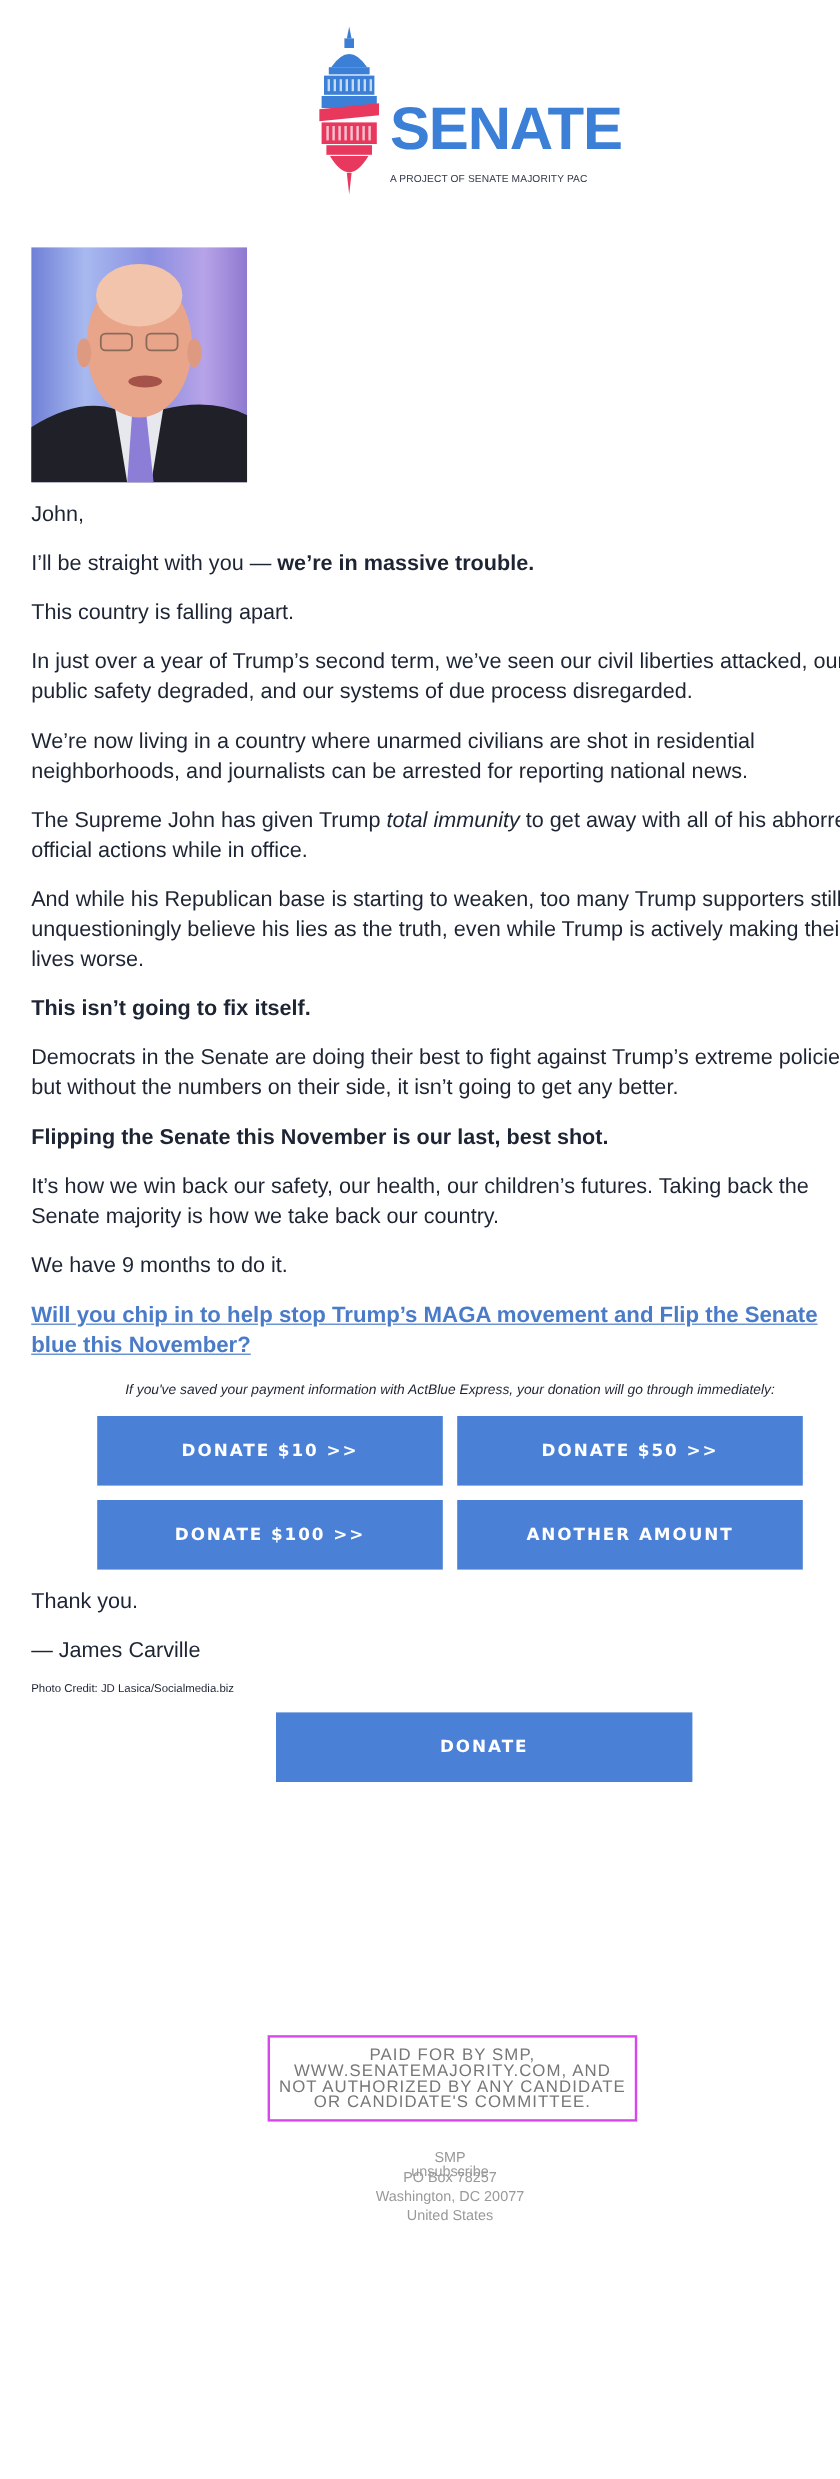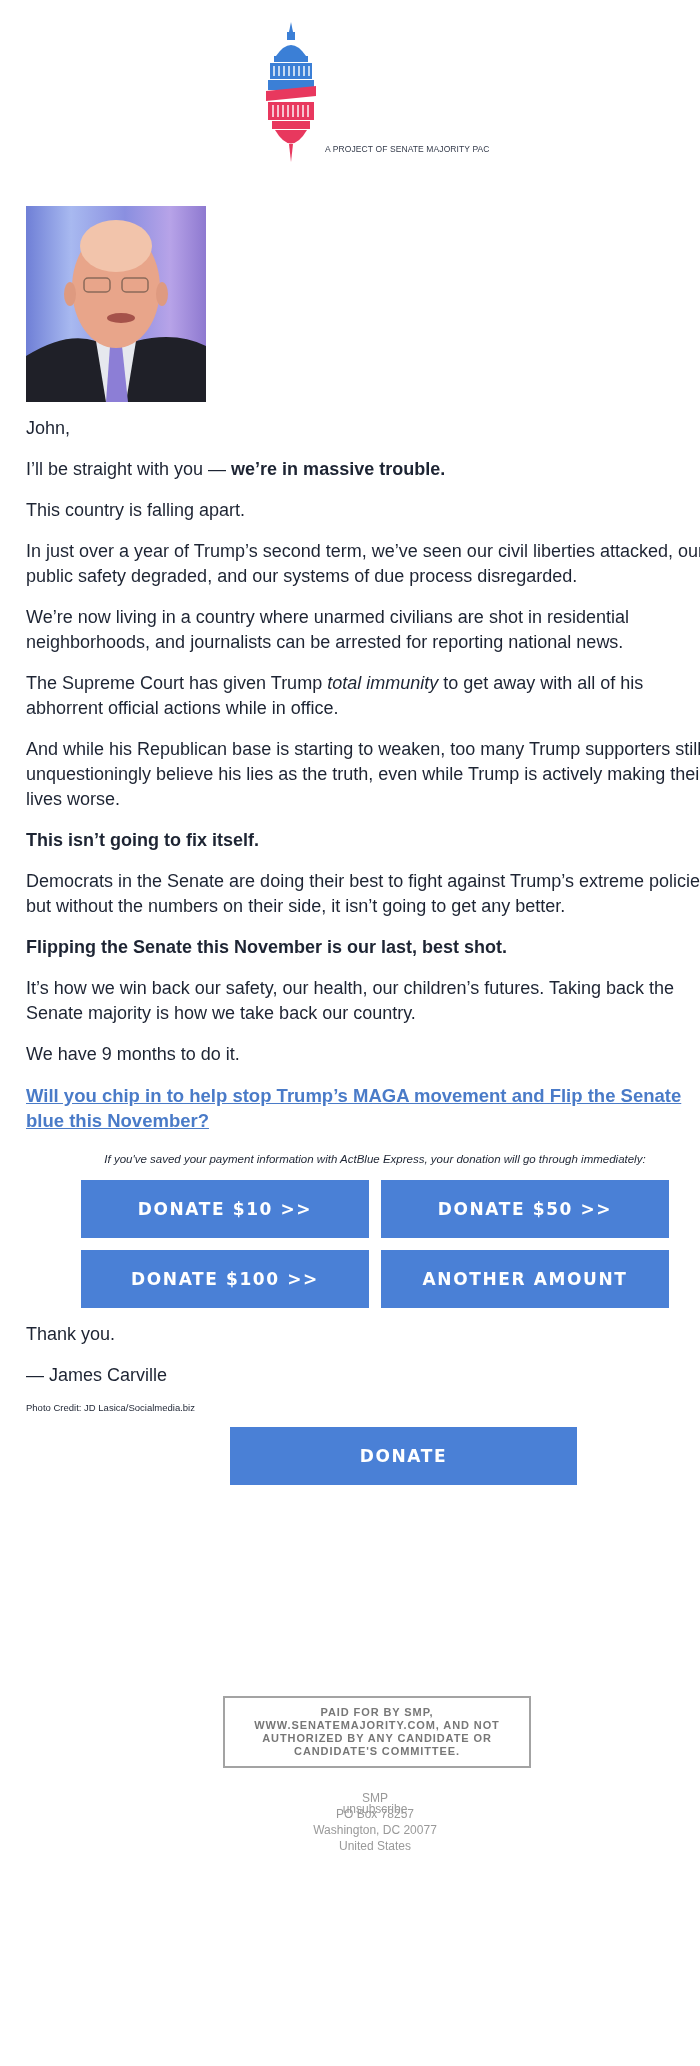--- a/index.html
+++ b/index.html
@@ -19,29 +19,29 @@
   .photo { width: 180px; height: 196px; display: block; margin-bottom: 14px; }
   p.txt { font-size: 18px; line-height: 25px; margin: 0 0 16px 0; }
   p.txt b { font-weight: bold; }
   a.cta { color: #4a7bc8; font-weight: bold; text-decoration: underline; font-size: 18.5px;
           line-height: 25px; display: block; margin: 0 0 18px 0; }
   .note { font-size: 11.5px; font-style: italic; text-align: center; margin: 0 0 13px 0;
           line-height: 16px; color: #1d2433; }
   .grid { display: grid; grid-template-columns: 288px 288px; column-gap: 12px; row-gap: 12px;
           margin-left: 55px; margin-bottom: 14px; }
   .btn { background: #4a80d6; color: #fff; height: 58px; display: flex; align-items: center;
-         justify-content: center; font-weight: 900; font-size: 17px; letter-spacing: 1.6px;
+         justify-content: center; font-weight: 900; font-size: 14px; letter-spacing: 1.6px;
          font-family: "DejaVu Sans", sans-serif; cursor: pointer; }
   .thanks { font-size: 18px; line-height: 25px; margin: 0 0 16px 0; }
   .credit { font-size: 9.5px; margin: -2px 0 13px 0; line-height: 12px; }
   .donate-main { width: 347px; margin-left: 204px; }
   .disclaimer { position: absolute; left: 223px; top: 1696px; width: 300px; height: 68px;
-                border: 2px solid #a3a3a3; display: flex; align-items: center; justify-content: center;
-                text-align: center; font-size: 11px; letter-spacing: 0.9px; line-height: 13px;
-                color: #777; padding: 0 2px; box-sizing: content-box; font-weight: bold; }
+                border: 2px solid #d946ef; display: flex; align-items: center; justify-content: center;
+                text-align: center; font-size: 14px; letter-spacing: 0.9px; line-height: 13px;
+                color: #777; padding: 0 2px; box-sizing: content-box; }
   .address { position: absolute; left: 223px; top: 1790px; width: 304px; text-align: center;
              font-size: 12px; line-height: 16px; color: #999; }
   .unsub { position: absolute; left: 223px; top: 1802px; width: 304px; text-align: center;
            font-size: 12px; color: #999; text-decoration: none; }
 </style>
 </head>
 <body>
 
 <div class="logo">
   <svg class="dome" viewBox="0 0 50 140">
@@ -70,20 +70,21 @@
         <rect x="21" y="83" width="2" height="12"></rect>
       <rect x="26" y="83" width="2" height="12"></rect>
         <rect x="31" y="83" width="2" height="12"></rect>
       <rect x="36" y="83" width="2" height="12"></rect>
         <rect x="41" y="83" width="2" height="12"></rect>
     </g>
     <rect x="6" y="99" width="38" height="8" fill="#e8385e"></rect>
     <path d="M9,108 Q25,135 41,108 Z" fill="#e8385e"></path>
     <polygon points="23,122 27,122 25,140" fill="#e8385e"></polygon>
   </svg>
+  <div class="word w2 blue">SENATE</div>
   <div class="tag">A PROJECT OF SENATE MAJORITY PAC</div>
 </div>
 
 <div class="content">
   <svg class="photo" viewBox="0 0 180 196">
     <defs>
       <linearGradient id="bg" x1="0" x2="1" y1="0" y2="0">
         <stop offset="0" stop-color="#6f7fd6"></stop>
         <stop offset="0.25" stop-color="#a8b9f0"></stop>
         <stop offset="0.55" stop-color="#8a8fe0"></stop>
@@ -102,21 +103,21 @@
     <rect x="58" y="72" width="26" height="14" rx="4" fill="none" stroke="#8b6a5a" stroke-width="1.5"></rect>
     <rect x="96" y="72" width="26" height="14" rx="4" fill="none" stroke="#8b6a5a" stroke-width="1.5"></rect>
     <ellipse cx="95" cy="112" rx="14" ry="5" fill="#a5524a"></ellipse>
   </svg>
 
   <p class="txt">John,</p>
   <p class="txt"><span>I’ll be straight with you — </span><b>we’re in massive trouble.</b></p>
   <p class="txt">This country is falling apart.</p>
   <p class="txt">In just over a year of Trump’s second term, we’ve seen our civil liberties attacked, our public safety degraded, and our systems of due process disregarded.</p>
   <p class="txt">We’re now living in a country where unarmed civilians are shot in residential neighborhoods, and journalists can be arrested for reporting national news.</p>
-  <p class="txt"><span>The Supreme Court has given Trump </span><i>total immunity</i><span> to get away with all of his abhorrent official actions while in office.</span></p>
+  <p class="txt"><span>The Supreme John has given Trump </span><i>total immunity</i><span> to get away with all of his abhorrent official actions while in office.</span></p>
   <p class="txt">And while his Republican base is starting to weaken, too many Trump supporters still unquestioningly believe his lies as the truth, even while Trump is actively making their lives worse.</p>
   <p class="txt"><b>This isn’t going to fix itself.</b></p>
   <p class="txt">Democrats in the Senate are doing their best to fight against Trump’s extreme policies, but without the numbers on their side, it isn’t going to get any better.</p>
   <p class="txt"><b>Flipping the Senate this November is our last, best shot.</b></p>
   <p class="txt">It’s how we win back our safety, our health, our children’s futures. Taking back the Senate majority is how we take back our country.</p>
   <p class="txt">We have 9 months to do it.</p>
   <a class="cta" href="#">Will you chip in to help stop Trump’s MAGA movement and Flip the Senate blue this November?</a>
   <p class="note">If you've saved your payment information with ActBlue Express, your donation will go through immediately:</p>
 
   <div class="grid">

